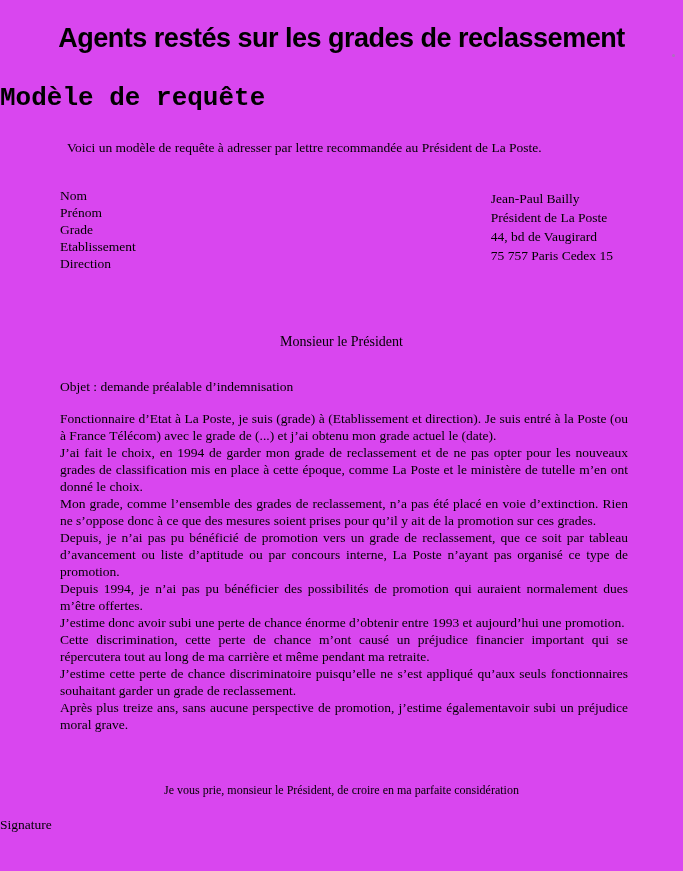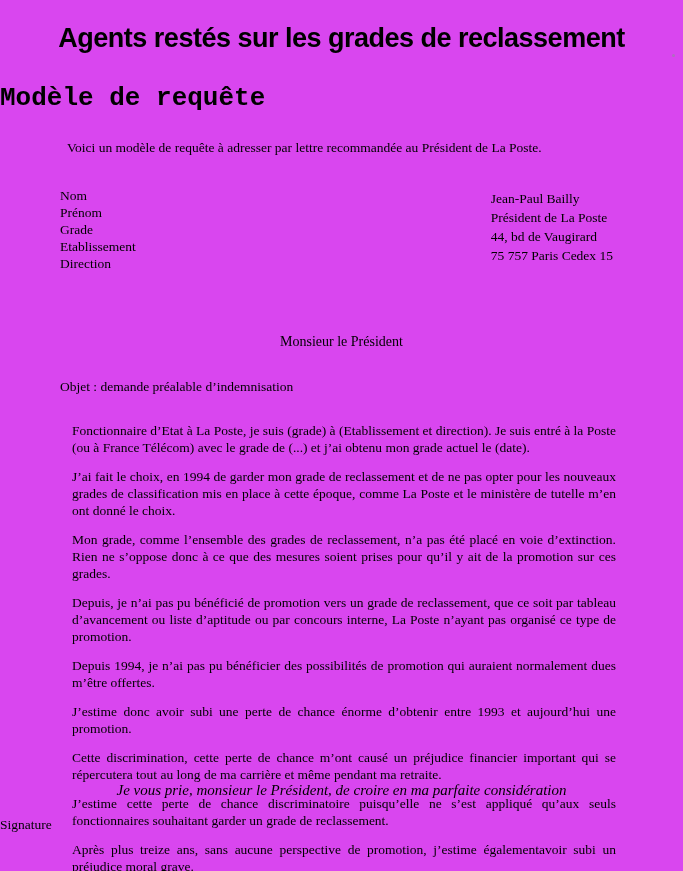--- a/index.html
+++ b/index.html
@@ -88,32 +88,31 @@
   .letter-body {
     position: absolute;
     top: 410px;
     left: 60px;
     width: 568px;
     font-size: 13.5px;
     line-height: 17px;
     text-align: justify;
   }
   .letter-body p {
-    margin: 12px;
+    margin: 0;
   }
   .closing {
     position: absolute;
     top: 782px;
     left: 0;
     right: 0;
     margin: 0;
     text-align: center;
-    font-size: 15px;
+    font-size: 12px;
     line-height: 17px;
-    font-style: italic;
   }
   .signature {
     position: absolute;
     top: 816px;
     left: 0;
     right: 0;
     margin: 0;
     text-align: left;
     font-size: 13.5px;
     line-height: 17px;

